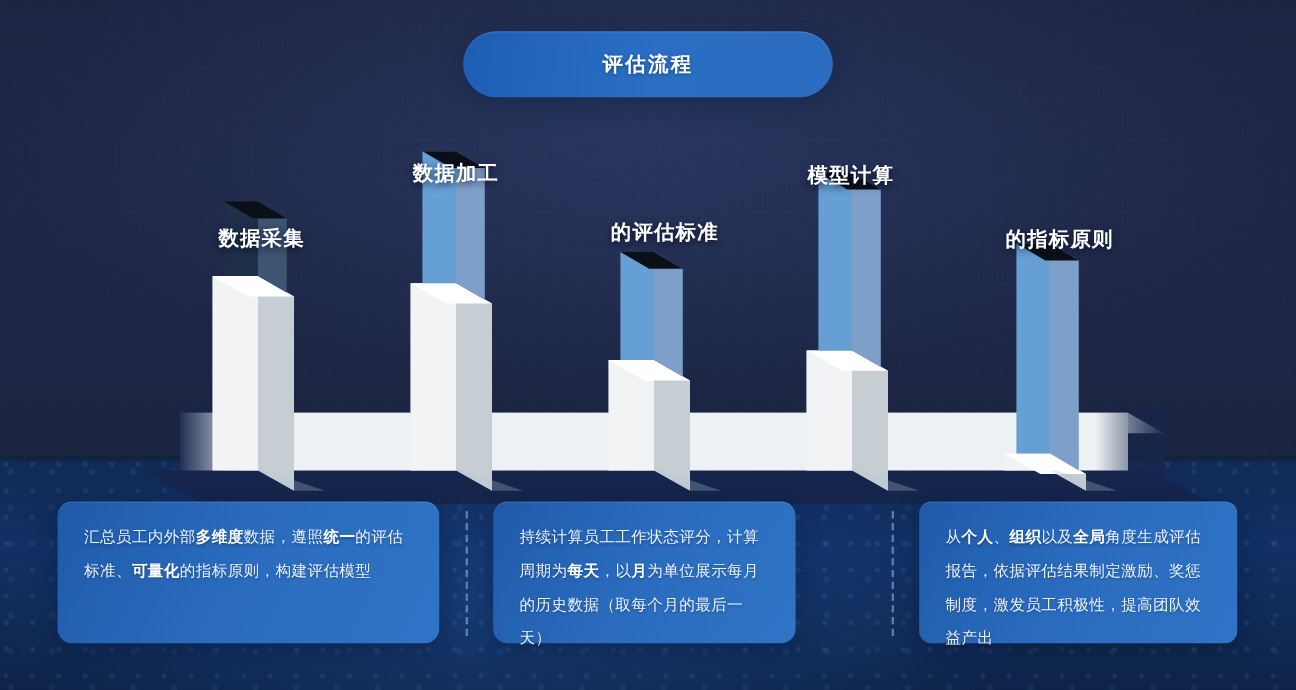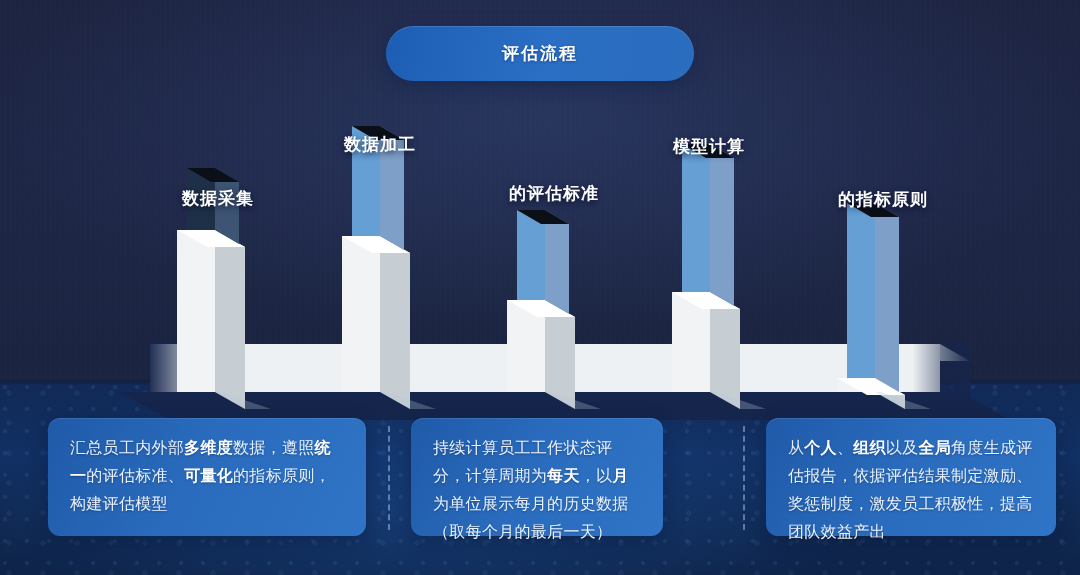--- a/index.html
+++ b/index.html
@@ -69,21 +69,21 @@
 
   
   .cards{position:absolute;left:0;top:418px;width:1080px;height:135px;}
   .card{
     position:absolute;top:0;height:118px;border-radius:12px;
     padding:16px 22px 14px 22px;
     background:linear-gradient(118deg,#1f5aa8 0%,#2a6bbd 46%,#2f74c6 100%);
     box-shadow:0 6px 20px rgba(6,22,54,.42), inset 0 1px 0 rgba(255,255,255,.10);
   }
   .card p{
-    margin:0;color:#eaf3fd;font-size:16px;line-height:28px;letter-spacing:.3px;
+    margin:0;color:#eaf3fd;font-size:13px;line-height:28px;letter-spacing:.3px;
     text-shadow:0 1px 2px rgba(5,25,60,.35);
   }
   .card b{font-weight:700;color:#ffffff;}
   .divider{
     position:absolute;top:8px;width:0;height:104px;
     border-left:2px dashed rgba(168,200,235,.50);
   }
 </style>
 </head>
 <body>
@@ -163,18 +163,18 @@
 
   <div class="cards" id="cards">
       <div class="card" style="left: 48px; width: 318px;">
         <p><span>汇总员工内外部</span><b>多维度</b><span>数据，遵照</span><b>统一</b><span>的评估标准、</span><b>可量化</b><span>的指标原则，构建评估模型</span></p>
       </div>
       <div class="divider" style="left: 388px;"></div>
       <div class="card" style="left: 411px; width: 252px;">
         <p><span>持续计算员工工作状态评分，计算周期为</span><b>每天</b><span>，以</span><b>月</b><span>为单位展示每月的历史数据（取每个月的最后一天）</span></p>
       </div>
       <div class="divider" style="left: 743px;"></div>
-      <div class="card" style="left: 766px; width: 290px;">
+      <div class="card" style="left: 766px; width: 265px; border-radius: 10px;">
         <p><span>从</span><b>个人</b><span>、</span><b>组织</b><span>以及</span><b>全局</b><span>角度生成评估报告，依据评估结果制定激励、奖惩制度，激发员工积极性，提高团队效益产出</span></p>
       </div>
     </div>
 
 </div>
 
 </body></html>

